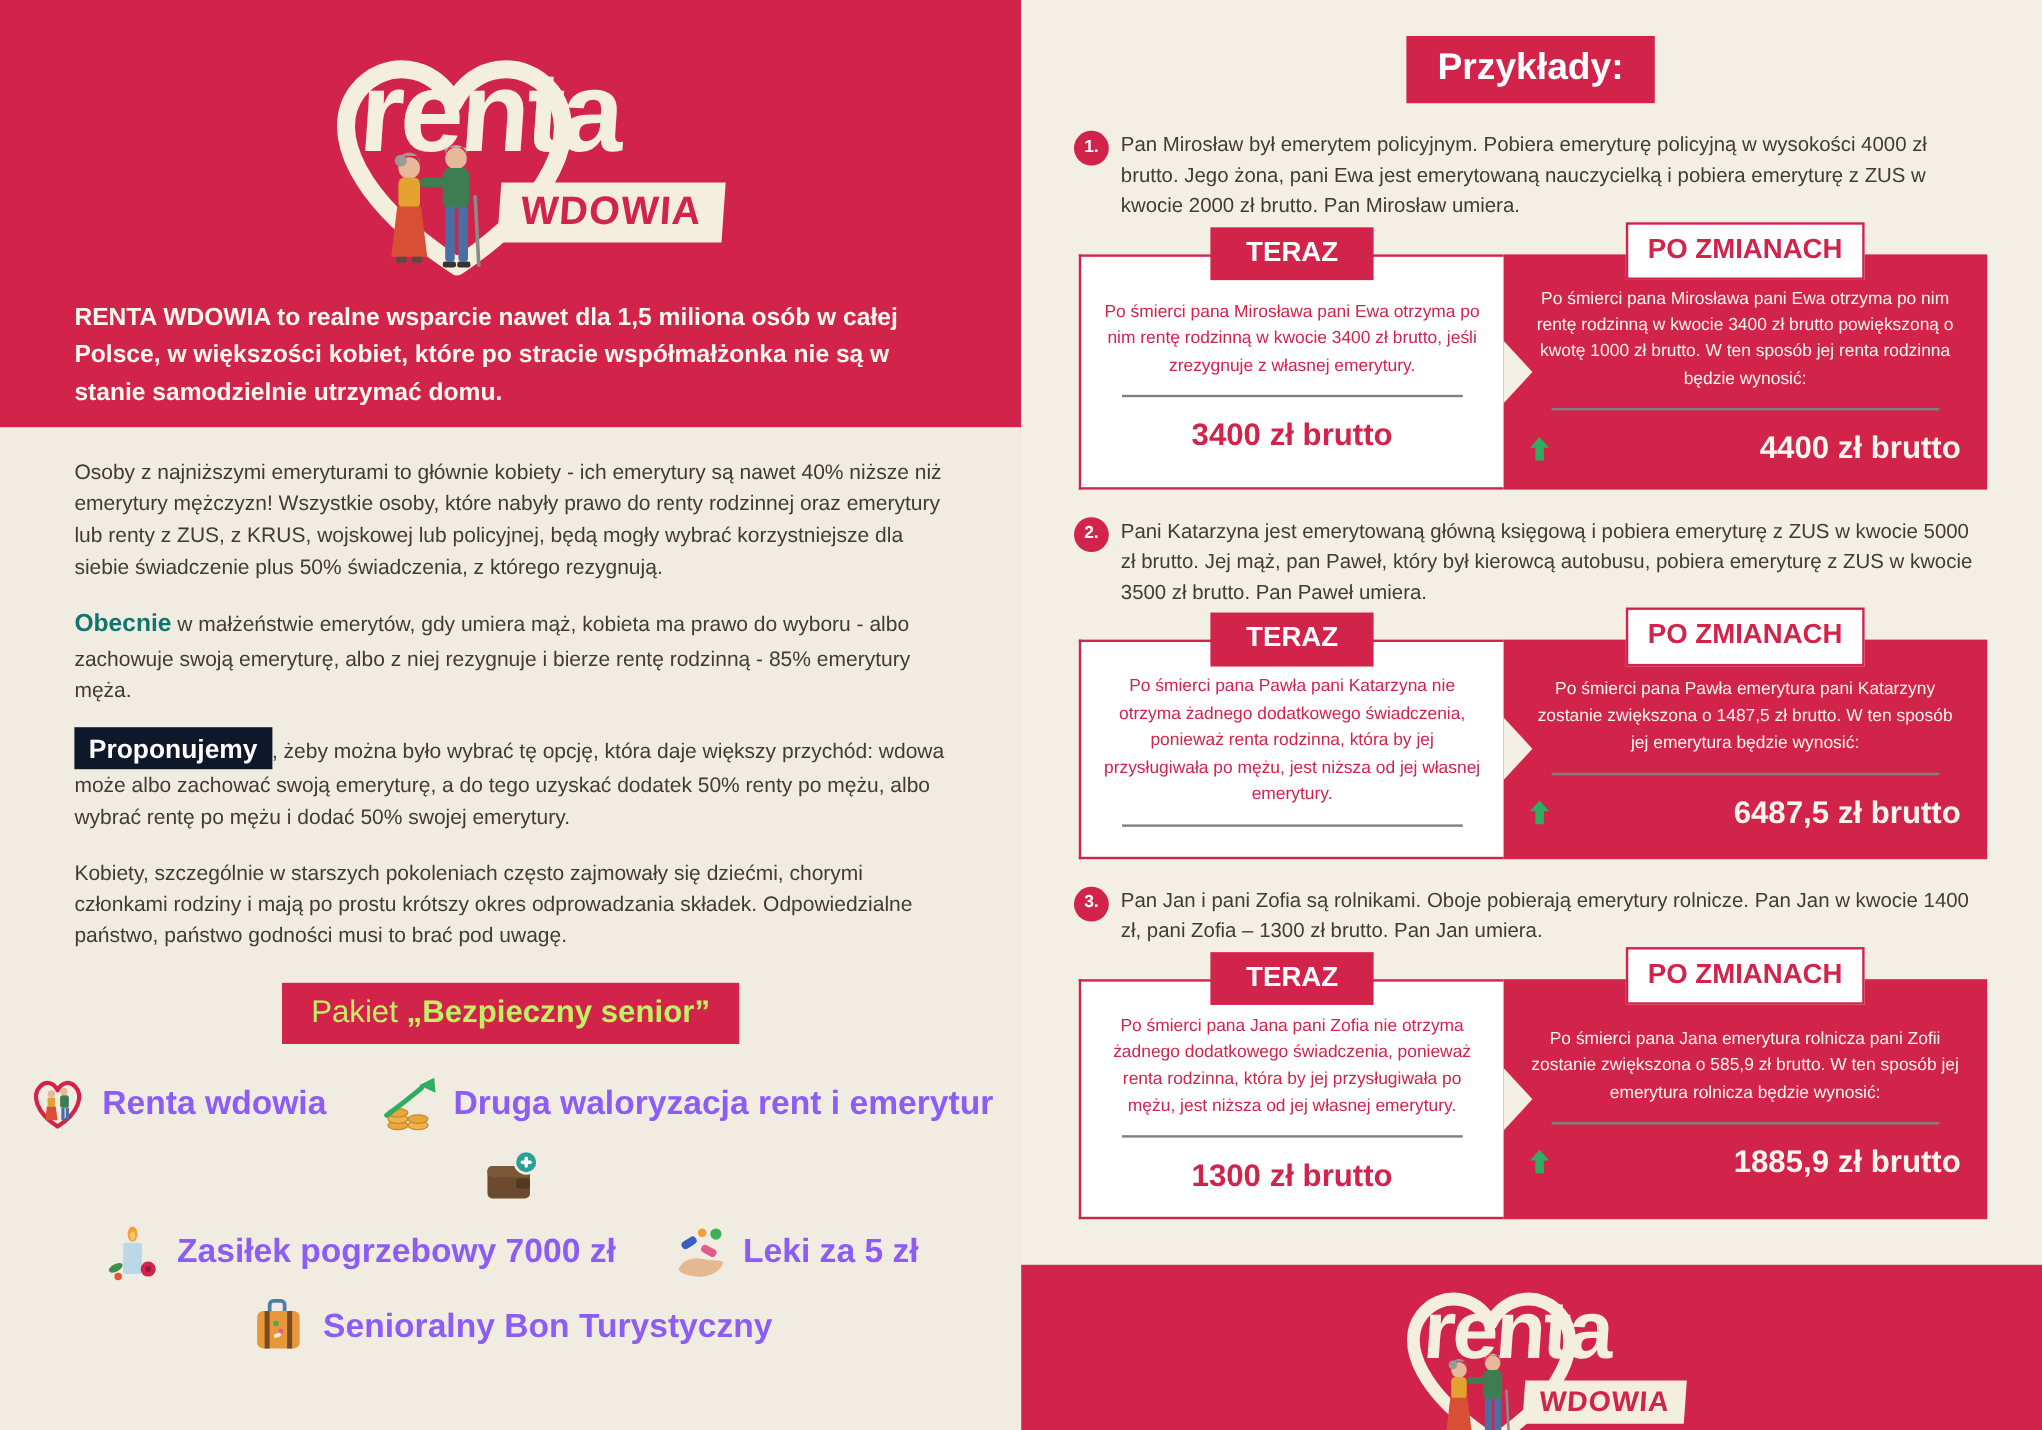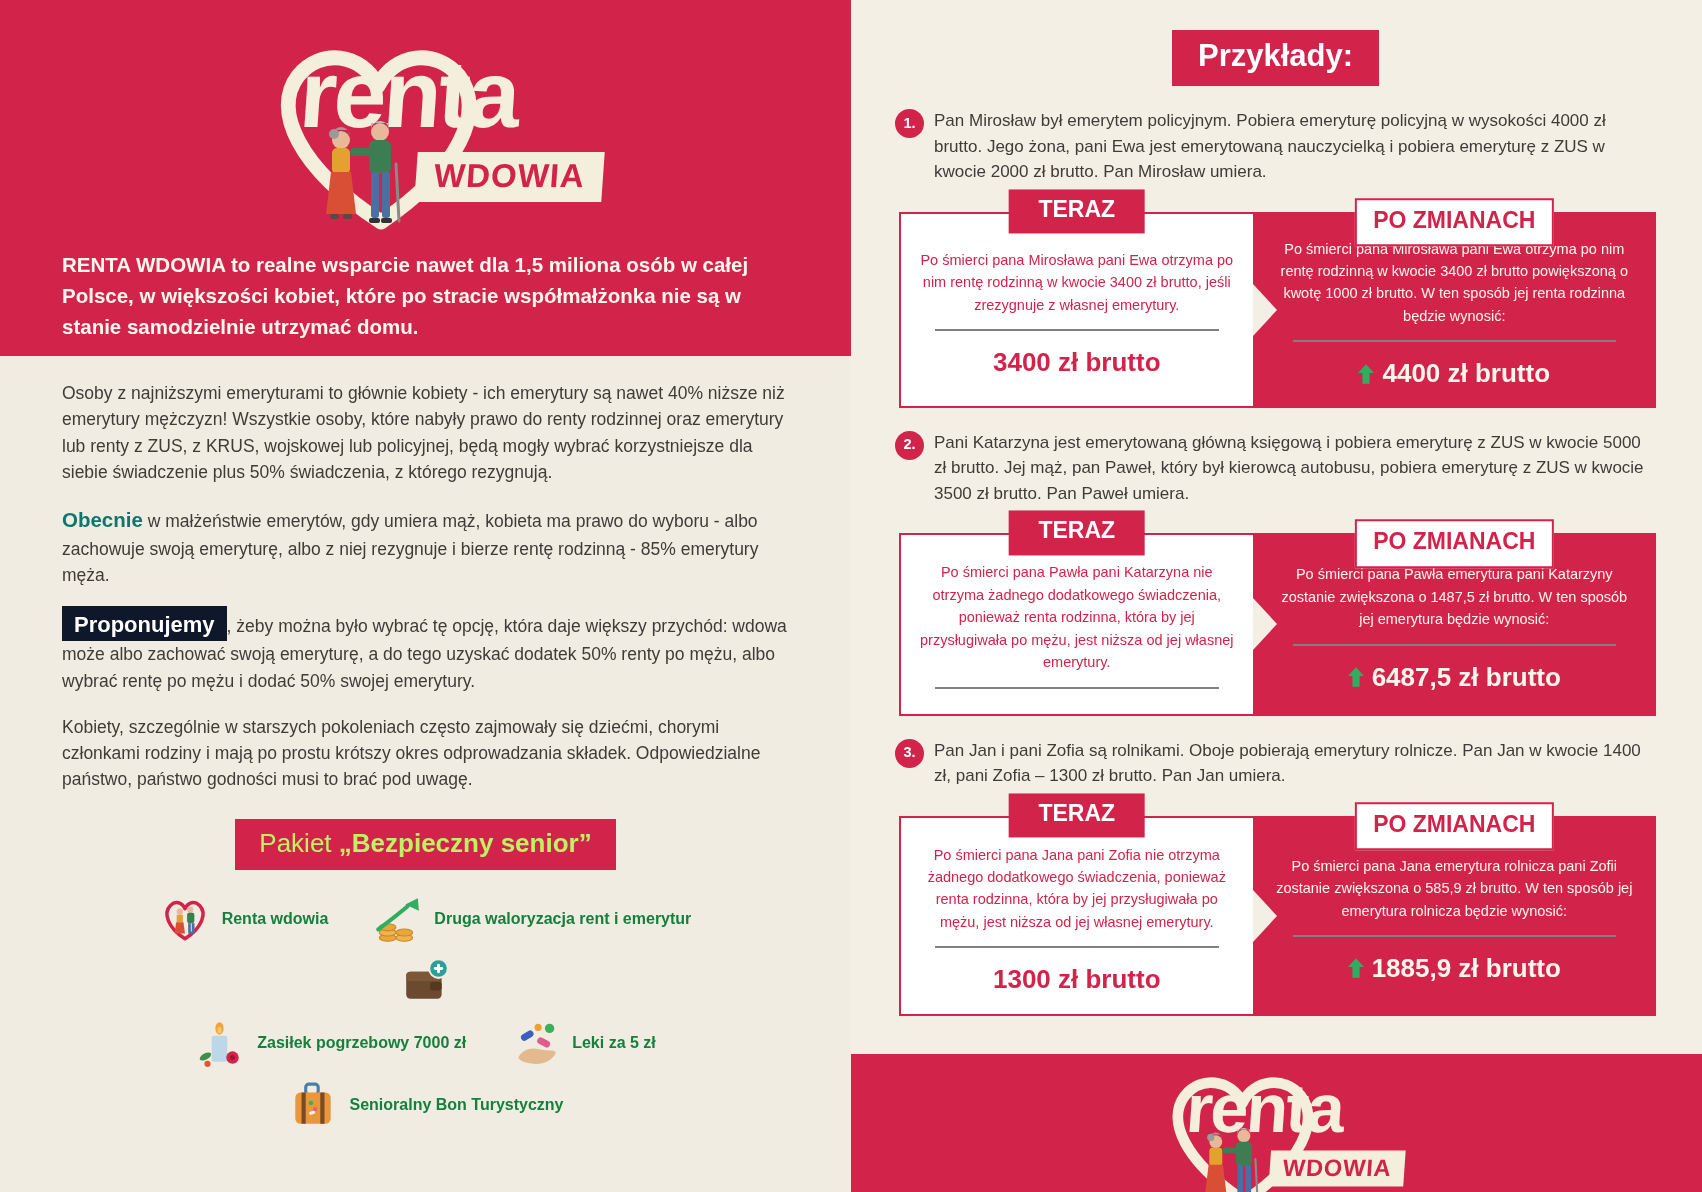--- a/index.html
+++ b/index.html
@@ -26,21 +26,21 @@
   .body-text p { margin-bottom:20px; }
   .lead-bold { font-weight:bold; font-size:20.5px; color:#0f766e; }
   .highlight { background:#0f172a; color:#ffffff; font-weight:bold; font-size:22px; padding:6px 12px 4px; }
 
   .package-badge { width:fit-content; margin:26px auto 24px; background:#d2234b; color:#bef264;
       font-size:26px; padding:9px 24px 11px;text-align:center; }
   .package-badge .pname { font-weight:bold; }
 
   .benefits { display:flex; flex-direction:column; gap:12px; }
   .benefit-row { display:flex; justify-content:center; align-items:center; gap:44px; }
-  .benefit { display:flex; align-items:center; gap:12px; color:#15803d; font-weight:bold; font-size:16px; }
+  .benefit { display:flex; align-items:center; gap:12px; color:#8b5cf6; font-weight:bold; font-size:28px; }
   .benefit svg { flex:0 0 auto; }
 
   
   .col-right { width:851px; height:100%; background:#f3efe4; display:flex; flex-direction:column;gap:20px; }
   .right-inner { flex:1 1 auto; padding:30px 46px 0 44px; }
 
   .title-badge { width:fit-content; margin:0 auto; background:#d2234b; color:#fff; font-weight:bold;
       font-size:31px; padding:8px 26px 12px; }
 
   .example { margin-top:22px; }
@@ -49,24 +49,24 @@
       font-weight:bold; font-size:14.5px; display:flex; align-items:center; justify-content:center; margin-top:1px; }
 
   .compare { display:flex; margin-top:27px; margin-left:4px; position:relative; }
   .box-teraz { width:354px; border:2px solid #d2234b; border-right:none; background:#ffffff; position:relative;
       padding:26px 18px 14px; text-align:center; color:#d2234b; font-size:14.5px; line-height:1.55;
       display:flex; flex-direction:column; justify-content:center; }
   .box-po { width:404px; background:#d2234b; position:relative; padding:26px 22px 14px; text-align:center;
       color:#fdf6ec; font-size:14.5px; line-height:1.55; display:flex; flex-direction:column; justify-content:center; }
   .badge-teraz { position:absolute; top:0; left:50%; transform:translate(-50%,-55%); background:#d2234b;
       color:#fff; font-weight:bold; font-size:23px; padding:3px 30px 6px; white-space:nowrap; }
-  .badge-po { position:absolute; top:13px; left:50%; transform:translate(-50%,-55%); background:#ffffff;
+  .badge-po { position:absolute; top:0; left:50%; transform:translate(-50%,-55%); background:#ffffff;
       color:#d2234b; font-weight:bold; font-size:23px; padding:3px 16px 6px; border:2px solid #d2234b; white-space:nowrap; }
   .box-sep { border:none; border-top:2px solid currentColor; margin:13px auto 11px; width:90%; }
-  .amount-row { display:flex; align-items:center; justify-content:center; gap:8px; }
+  .amount-row { display:flex; align-items:center; justify-content:space-between; gap:8px; }
   .amount { font-size:26px; font-weight:bold; }
   .chev { position:absolute; left:354px; top:50%; transform:translateY(-50%); width:0; height:0;
       border-top:26px solid transparent; border-bottom:26px solid transparent; border-left:24px solid #f3efe4; z-index:2; }
 
   .footer-red { flex:0 0 auto; height:164px; background:#d2234b; display:flex; align-items:center; justify-content:center; margin-top:18px; }
   .footer-red .logo { transform:scale(0.72); transform-origin:center center; }
 </style>
 </head>
 <body>
 

